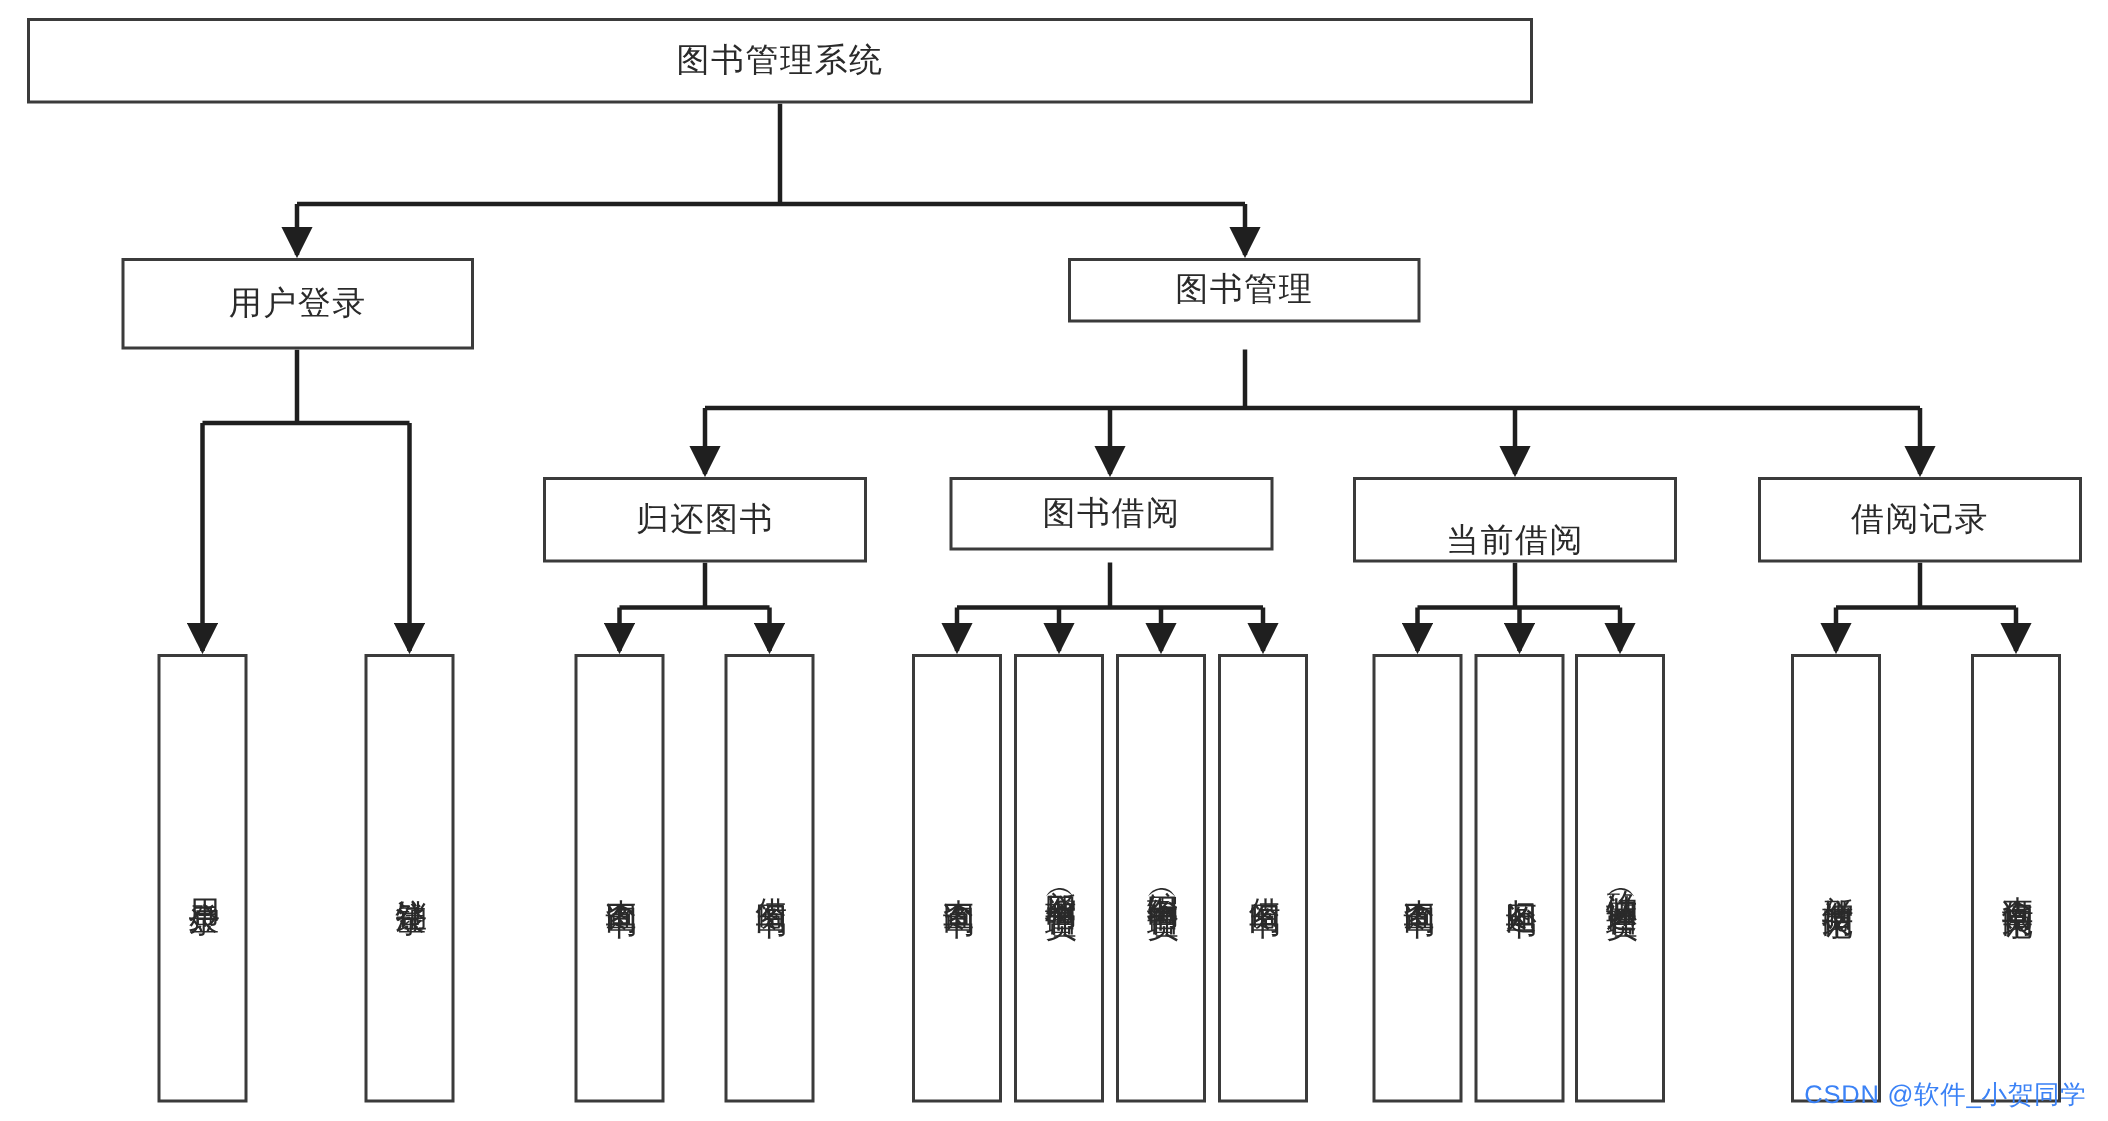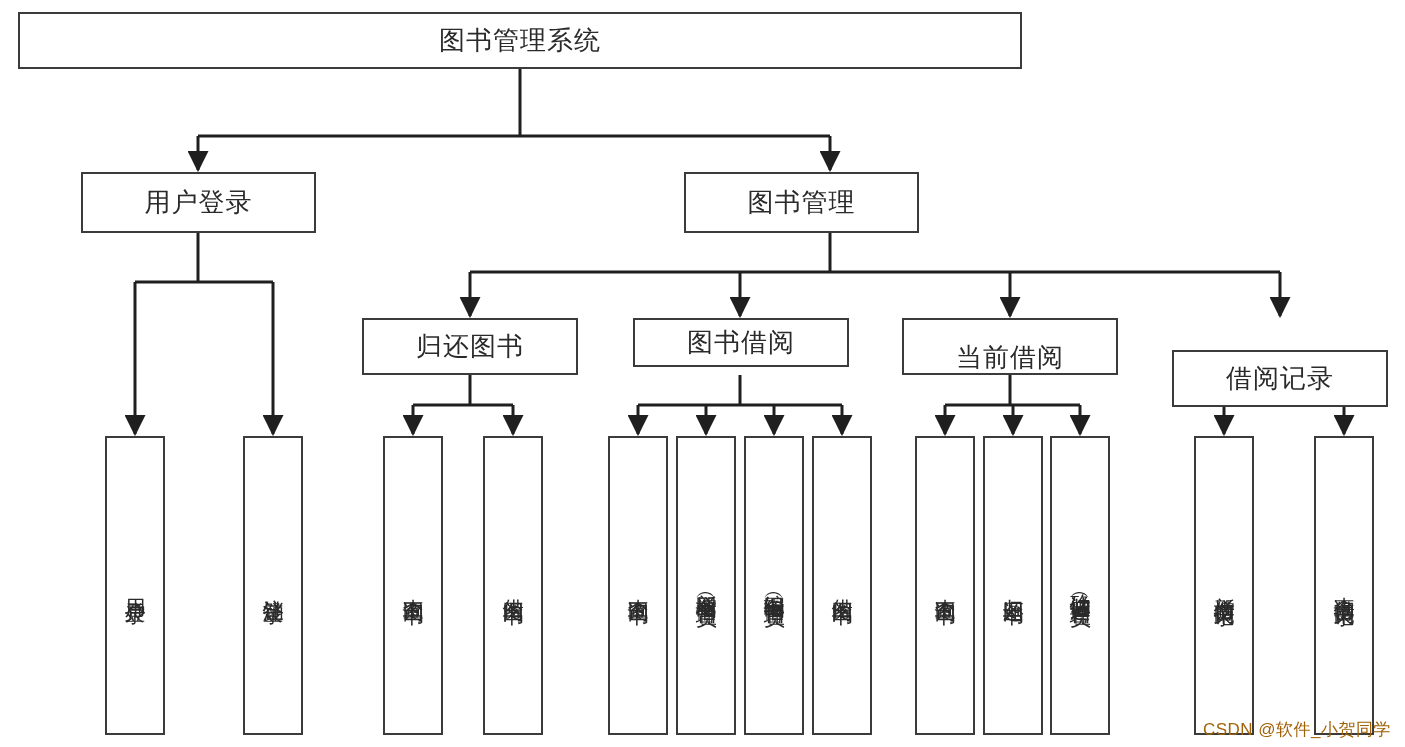--- a/index.html
+++ b/index.html
@@ -30,21 +30,21 @@
     box-sizing: border-box;
     border: 2px solid #3b3b3b;
     background: #ffffff;
     display: flex;
     align-items: center;
     justify-content: center;
     color: #2a2a2a;
     z-index: 2;
   }
   .node-h {
-    font-size: 26px;
+    font-size: 22px;
     letter-spacing: 1px;
     line-height: 1.2;
     text-align: center;
     white-space: nowrap;
   }
   .node-v {
     font-size: 21px;
     letter-spacing: 2px;
     line-height: 1.25;
     writing-mode: vertical-rl;
@@ -55,21 +55,21 @@
   .node-v .vtext {
     writing-mode: vertical-rl;
     text-orientation: upright;
     display: block;
   }
   #watermark {
     position: absolute;
     right: 14px;
     bottom: 6px;
     font-size: 17px;
-    color: #a16207;
+    color: #3b82f6;
     letter-spacing: 0.5px;
     z-index: 3;
     white-space: nowrap;
     user-select: none;
   }
 </style>
 </head>
 <body>
 
 <div id="diagram-root">
@@ -124,34 +124,34 @@
     </g>
   </svg>
 
   <div class="node node-h" style="left:18px; top:12px; width:1004px; height:57px;">
     <span>图书管理系统</span>
   </div>
 
   <div class="node node-h" style="left:81px; top:172px; width:235px; height:61px;">
     <span>用户登录</span>
   </div>
-  <div class="node node-h" style="left:684px; top:172px; width:235px; height:61px;">
+  <div class="node node-h" style="left:712px; top:172px; width:235px; height:43px;">
     <span>图书管理</span>
   </div>
 
   <div class="node node-h" style="left:362px; top:318px; width:216px; height:57px;">
     <span>归还图书</span>
   </div>
   <div class="node node-h" style="left:633px; top:318px; width:216px; height:49px;">
     <span>图书借阅</span>
   </div>
   <div class="node node-h" style="left:902px; top:318px; width:216px; height:57px;align-items:flex-end;">
     <span>当前借阅</span>
   </div>
-  <div class="node node-h" style="left:1172px; top:318px; width:216px; height:57px;margin-top:32px;">
+  <div class="node node-h" style="left:1172px; top:318px; width:216px; height:57px;">
     <span>借阅记录</span>
   </div>
 
   <div class="node node-v" style="left:105px; top:436px; width:60px; height:299px;">
     <span class="vtext">用户登录</span>
   </div>
   <div class="node node-v" style="left:243px; top:436px; width:60px; height:299px;">
     <span class="vtext">注销登录</span>
   </div>
 

